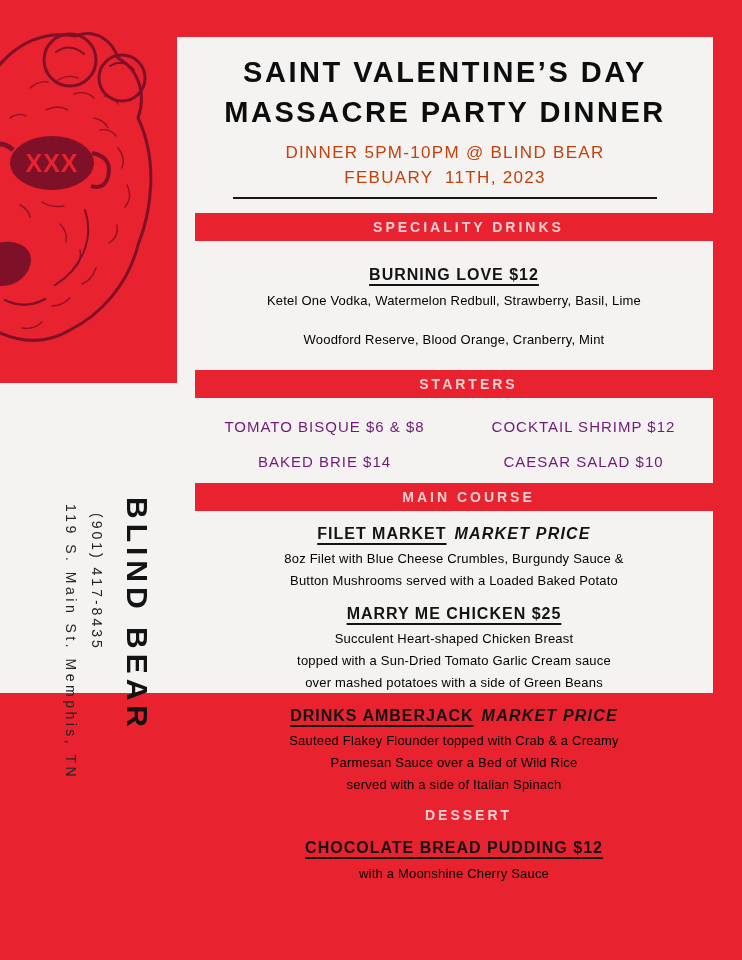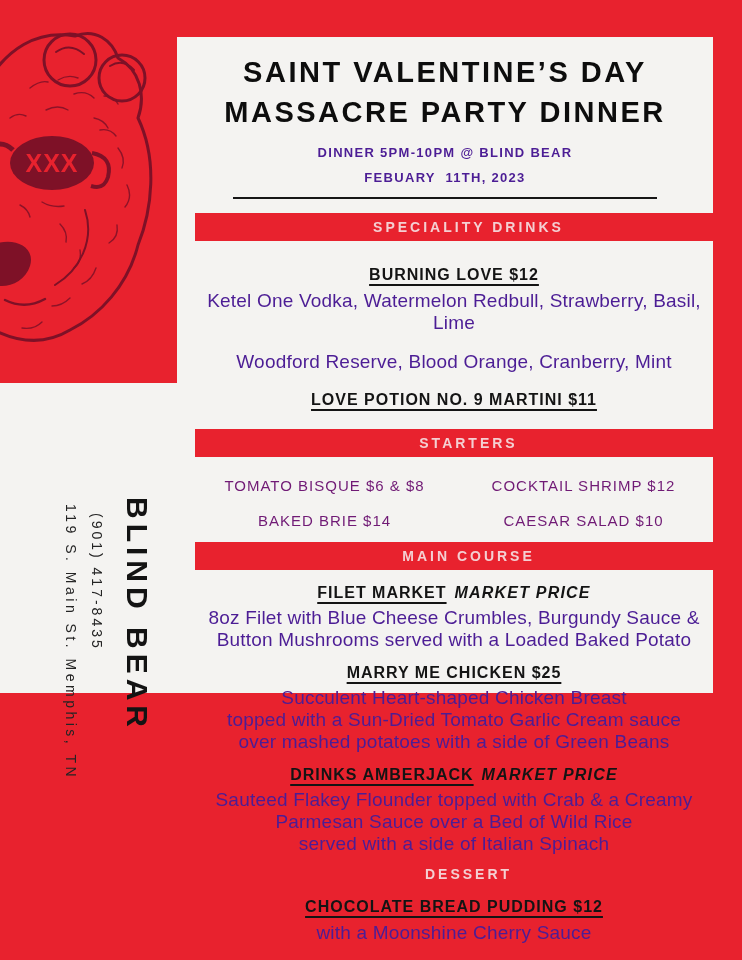--- a/index.html
+++ b/index.html
@@ -6,38 +6,38 @@
   .page{position:relative;width:742px;height:960px;background:#E8222E;overflow:hidden;
         font-family:"Liberation Sans",sans-serif;margin:0 auto;}
   .paper{position:absolute;left:0;top:37px;width:713px;height:656px;background:#F4F3F1;}
   .bear-panel{position:absolute;left:0;top:0;width:177px;height:383px;background:#c2410c;}
   .bear-panel svg{display:block;width:100%;height:100%;}
 
   
   .menu-header{margin-left:177px;width:536px;padding-top:15px;text-align:center;}
   .title div{font-size:29px;font-weight:bold;letter-spacing:2.5px;line-height:40px;color:#0d0d0d;white-space:pre-wrap;}
   .subtitle{margin-top:8px;}
-  .subtitle div{font-size:13px;font-weight:bold;letter-spacing:1.3px;line-height:25px;color:#4c1d95;white-space:pre-wrap;}
+  .subtitle div{font-size:17px;font-weight:normal;letter-spacing:1.3px;line-height:25px;color:#c2410c;white-space:pre-wrap;}
   .rule{margin:7px auto 0;width:424px;height:2px;background:#161616;}
 
   
   .band{margin-left:195px;width:547px;height:28px;line-height:28px;text-align:center;
         background:#E8222E;color:#F4CFD2;font-size:14px;font-weight:bold;letter-spacing:3px;
         padding-right:30px;box-sizing:content-box;}
   .band-drinks{margin-top:14px;}
   .band-starters{margin-top:19px;}
   .band-mains{margin-top:11px;}
   .band-dessert{margin-top:5px;}
 
   
   .content{margin-left:195px;width:518px;text-align:center;}
   .item-name{font-size:16px;font-weight:bold;letter-spacing:1px;color:#141414;line-height:20px;}
   .item-name .u{text-decoration:underline;text-decoration-thickness:2px;text-underline-offset:4px;}
   .pricenote{font-style:italic;font-weight:600;letter-spacing:1.2px;margin-left:8px;}
-  .item-desc{margin-top:5px;font-size:19px;line-height:22px;color:#4c1d95;letter-spacing:.2px;white-space:pre-line;}
+  .item-desc{margin-top:5px;font-size:13px;line-height:22px;color:#000000;letter-spacing:.2px;white-space:pre-line;}
   .drinks .item{margin-top:17px;}
   .drinks .item:first-child{margin-top:24px;}
   .starters-grid{display:grid;grid-template-columns:1fr 1fr;row-gap:15px;margin-top:19px;}
   .starters-grid .starter{font-size:15px;font-weight:normal;letter-spacing:1px;color:#701a75;line-height:20px;}
   .mains .item{margin-top:12px;}
   .mains .item:first-child{margin-top:13px;}
   .mains .item-desc{margin-top:4px;}
   .dessert .item{margin-top:9px;}
 
   
@@ -71,21 +71,20 @@
     </div>
     <div class="content drinks">
       <div class="item">
         <div class="item-name"><span class="u">BURNING LOVE $12</span></div>
         <div class="item-desc">Ketel One Vodka, Watermelon Redbull, Strawberry, Basil, Lime</div>
       </div>
       <div class="item">
         <div class="item-desc">Woodford Reserve, Blood Orange, Cranberry, Mint</div>
       </div>
       <div class="item">
-        <div class="item-name"><span class="u">LOVE POTION NO. 9 MARTINI $11</span></div>
       </div>
     </div>
 
     <div class="band band-starters">
       <span>STARTERS</span>
     </div>
     <div class="content">
       <div class="starters-grid">
         <div class="starter">TOMATO BISQUE $6 &amp; $8</div>
         <div class="starter">COCKTAIL SHRIMP $12</div>

